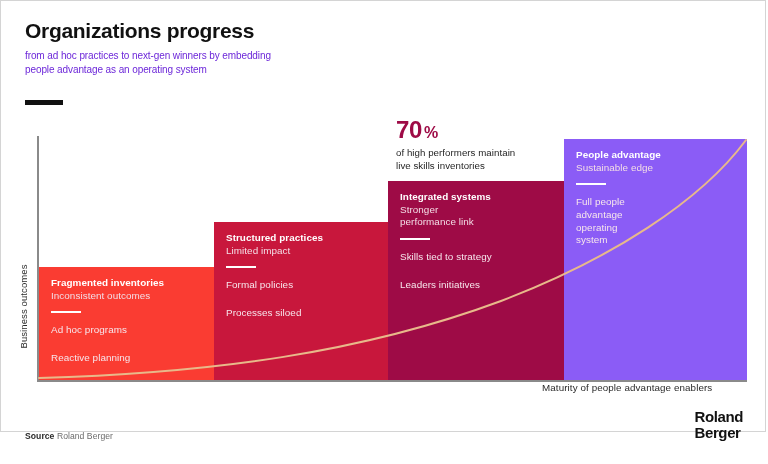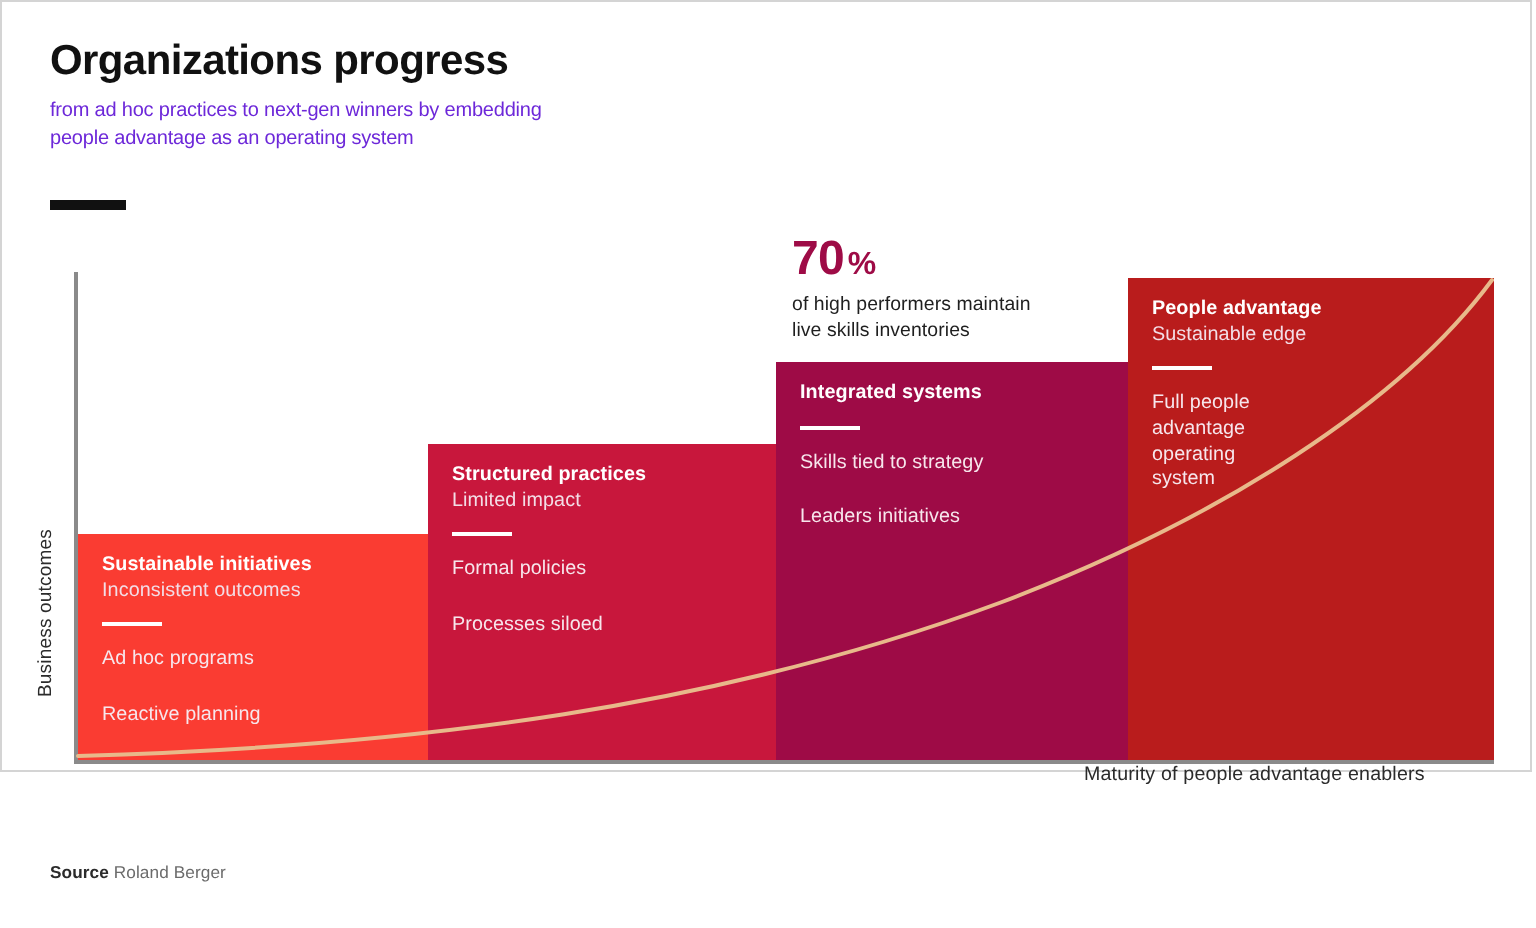--- a/index.html
+++ b/index.html
@@ -4,21 +4,21 @@
 <style>
   html,body{margin:0;padding:0;}
   body{
     width:768px;height:464px;
     background:#ffffff;
     font-family:"Liberation Sans", sans-serif;
     overflow:hidden;
   }
   #card{
     position:relative;
-    width:766px;height:386px;
+    width:766px;height:432px;
     border:1px solid #d4d4d4;
     background:#ffffff;
     box-sizing:border-box;
   }
 
   
   #header{position:absolute;left:24px;top:18px;width:700px;}
   #title{
     font-size:21px;font-weight:bold;color:#111111;
     letter-spacing:-0.3px;line-height:1.15;margin:0 0 6px 0;
@@ -129,43 +129,45 @@
   <div id="title-rule"></div>
 
   <div id="chart">
 
     <div id="y-axis-line"></div>
     <div id="x-axis-line"></div>
     <div id="y-axis-label">Business outcomes</div>
     <div id="x-axis-label">Maturity of people advantage enablers</div>
 
     <div class="bar" style="left:38px;top:266px;width:175px;height:113px;background:#FA3C32;">
-      <div class="bar-title">Sustainable initiatives</div>
+      <div class="bar-title">Fragmented inventories</div>
       <div class="bar-sub">Inconsistent outcomes</div>
       <div class="bar-rule"></div>
       <div class="bar-item">Ad hoc programs</div>
       <div class="bar-item">Reactive planning</div>
     </div>
 
     <div class="bar" style="left:213px;top:221px;width:174px;height:158px;background:#C8173C;">
       <div class="bar-title">Structured practices</div>
       <div class="bar-sub">Limited impact</div>
       <div class="bar-rule"></div>
       <div class="bar-item">Formal policies</div>
       <div class="bar-item">Processes siloed</div>
     </div>
 
     <div class="bar" style="left:387px;top:180px;width:176px;height:199px;background:#9E0B46;">
       <div class="bar-title">Integrated systems</div>
+      <div class="bar-sub">Stronger
+performance link</div>
       <div class="bar-rule"></div>
       <div class="bar-item">Skills tied to strategy</div>
       <div class="bar-item">Leaders initiatives</div>
     </div>
 
-    <div class="bar" style="left:563px;top:138px;width:183px;height:241px;background:#b91c1c;">
+    <div class="bar" style="left:563px;top:138px;width:183px;height:241px;background:#8b5cf6;">
       <div class="bar-title">People advantage</div>
       <div class="bar-sub">Sustainable edge</div>
       <div class="bar-rule"></div>
       <div class="bar-item">Full people
 advantage
 operating
 system</div>
     </div>
 
     <svg id="curve" viewBox="0 0 766 462" preserveAspectRatio="none">
@@ -181,14 +183,18 @@
 live skills inventories</div>
     </div>
 
   </div>
 
   <div id="source">
     <b>Source</b>
     <span>Roland Berger</span>
   </div>
 
+  <div id="logo">
+    <div class="logo-line">Roland</div>
+    <div class="logo-line">Berger</div>
+  </div>
 
 </div>
 
 </body></html>

